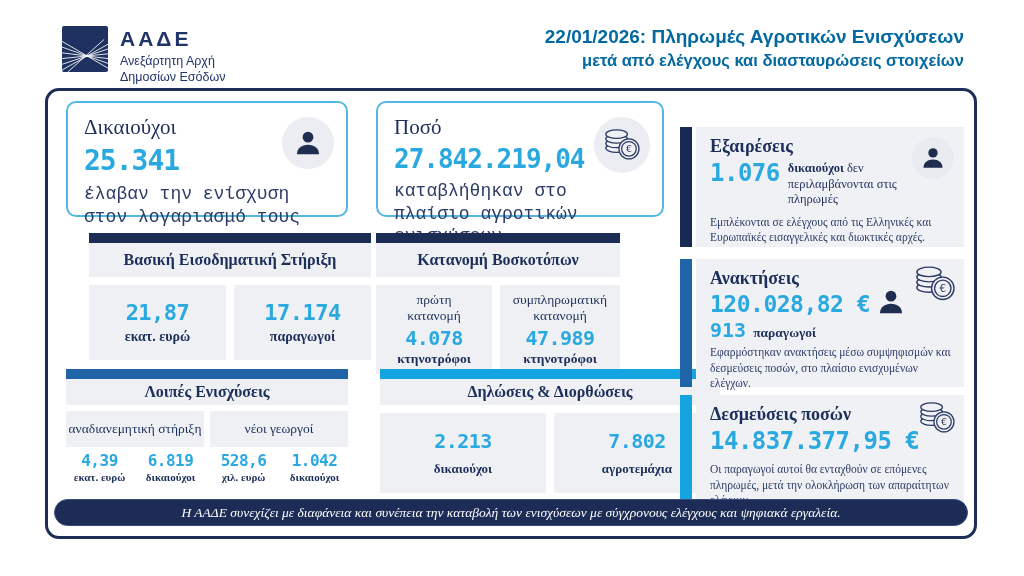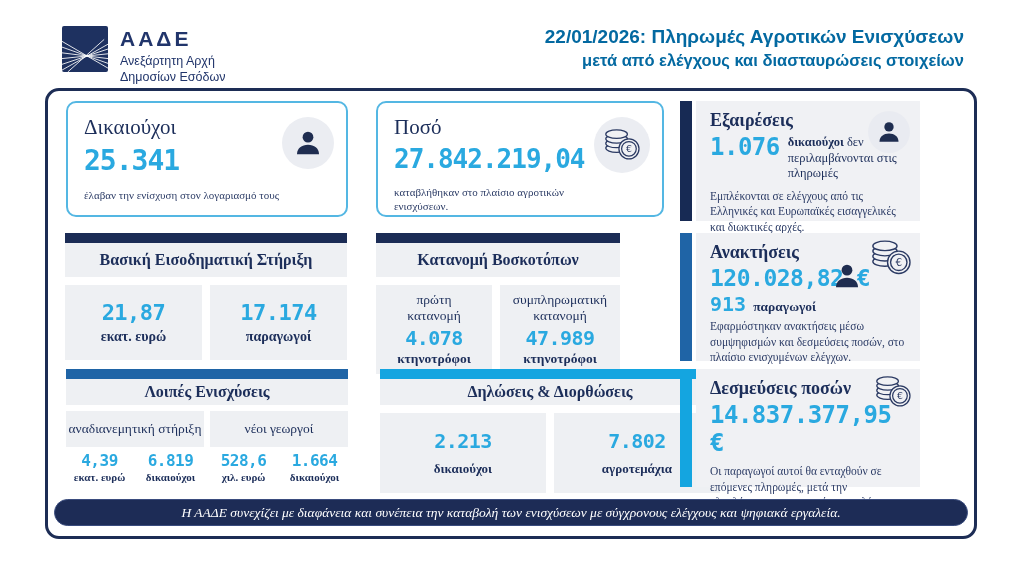--- a/index.html
+++ b/index.html
@@ -30,22 +30,22 @@
   
   .frame{position:absolute;left:45px;top:88px;width:932px;height:451px;
     border:3px solid #1d2d55;border-radius:14px;background:#fff;}
 
   
   .card{position:absolute;background:#fff;border:2px solid var(--card-border);
     border-radius:10px;padding:12px 16px;}
   .card-title{font-family:"Liberation Serif",serif;font-size:21px;color:var(--navy);}
   .num{font-family:"DejaVu Sans Mono",monospace;font-weight:bold;color:var(--cyan);}
   .card-value{font-size:28px;letter-spacing:-1px;margin-top:4px;}
-  .card-desc{font-family:Liberation Serif, serif;font-size:11px;color:var(--desc);
-    margin-top:12px;line-height:1.25;}
+  .card-desc{font-family:Liberation Mono, monospace;font-size:18px;color:var(--desc);
+    margin-top:6px;line-height:1.25;}
   .icon-circle{position:absolute;right:12px;top:14px;width:52px;height:52px;border-radius:50%;
     background:#ebedf2;display:flex;align-items:center;justify-content:center;}
 
   
   .section{position:absolute;}
   .sec-bar{height:10px;width:100%;}
   .sec-bar.navy{background:#1b2c55;}
   .sec-bar.mid{background:var(--mid-blue);}
   .sec-bar.bright{background:var(--bright-blue);}
   .sec-header{background:var(--box-bg);text-align:center;
@@ -69,21 +69,21 @@
   .group-header{background:var(--box-bg);min-height:36px;display:flex;align-items:center;
     justify-content:center;text-align:center;font-family:"Liberation Serif",serif;
     font-size:13.5px;color:var(--navy);line-height:1.1;padding:2px;}
   .group-stats{display:flex;gap:4px;margin-top:4px;}
   .group-cell{flex:1;text-align:center;}
   .group-value{font-size:16px;letter-spacing:-0.5px;}
   .group-label{font-family:"Liberation Serif",serif;font-weight:bold;font-size:11px;
     color:var(--navy);margin-top:1px;}
 
   
-  .panel{position:absolute;left:632px;width:240px;}
+  .panel{position:absolute;left:632px;width:284px;margin-top:26px;}
   .panel-bar{position:absolute;left:0;top:0;bottom:0;width:12px;}
   .panel-bar.navy{background:#172a54;}
   .panel-bar.mid{background:var(--mid-blue);}
   .panel-bar.bright{background:var(--bright-blue);}
   .panel-body{margin-left:16px;background:var(--panel-bg);height:100%;
     padding:9px 12px 8px 14px;position:relative;}
   .panel-title{font-family:"Liberation Serif",serif;font-weight:bold;font-size:18px;color:var(--navy);}
   .panel-value{font-size:23px;letter-spacing:-0.5px;margin-top:2px;}
   .panel-desc{font-family:"Liberation Serif",serif;font-size:11.5px;color:var(--desc);
     line-height:1.35;margin-top:7px;}
@@ -168,21 +168,21 @@
       <div class="card-title">Ποσό</div>
       <div class="num card-value" style="font-size:26px;">27.842.219,04</div>
       <div class="card-desc" style="width:200px;">καταβλήθηκαν στο πλαίσιο αγροτικών ενισχύσεων.</div>
       <div class="icon-circle" style="width:56px;height:56px;">
         <svg viewBox="0 0 52 44" width="42" height="34">
             <use href="#sym-coins"></use>
           </svg>
       </div>
     </div>
 
-    <div class="section" style="left:9px;top:142px;width:290px;padding-left:8px;">
+    <div class="section" style="left:33px;top:142px;width:290px;padding-left:8px;">
       <div class="sec-bar navy"></div>
       <div class="sec-header tall">Βασική Εισοδηματική Στήριξη</div>
       <div class="stat-row">
         <div class="stat-box pad-lg">
           <div class="num stat-value">21,87</div>
           <div class="stat-label">εκατ. ευρώ</div>
         </div>
         <div class="stat-box pad-lg">
           <div class="num stat-value">17.174</div>
           <div class="stat-label">παραγωγοί</div>
@@ -225,21 +225,21 @@
           </div>
         </div>
         <div class="group">
           <div class="group-header">νέοι γεωργοί</div>
           <div class="group-stats">
             <div class="group-cell">
               <div class="num group-value">528,6</div>
               <div class="group-label">χιλ. ευρώ</div>
             </div>
             <div class="group-cell">
-              <div class="num group-value">1.664</div>
+              <div class="num group-value">1.042</div>
               <div class="group-label">δικαιούχοι</div>
             </div>
           </div>
         </div>
       </div>
     </div>
 
     <div class="section" style="left:332px;top:278px;width:340px;">
       <div class="sec-bar bright"></div>
       <div class="sec-header short">Δηλώσεις &amp; Διορθώσεις</div>

